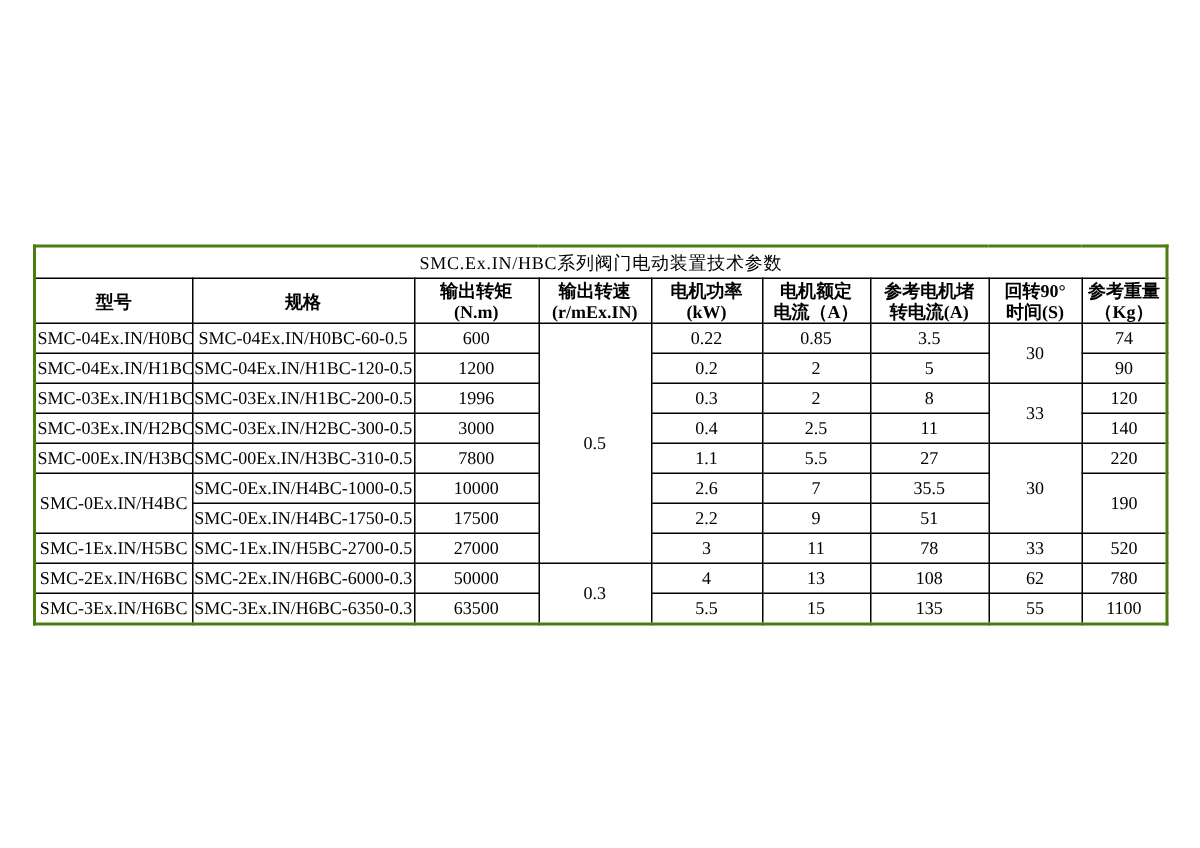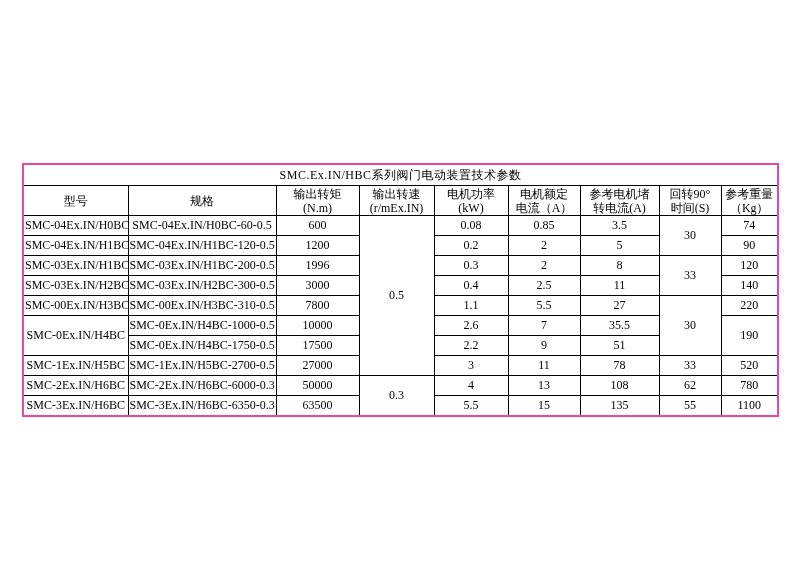--- a/index.html
+++ b/index.html
@@ -17,40 +17,41 @@
   }
   .table-wrap {
     position: absolute;
     left: 22px;
     top: 163px;
   }
   table.params {
     border-collapse: collapse;
     table-layout: fixed;
     width: 755px;
-    border: 2px solid #ec4899;
+    border: 2px solid #4d7c0f;
   }
   table.params td {
     border: 1px solid #000000;
     text-align: center;
     vertical-align: middle;
     padding: 0 1px;
     overflow: hidden;
     white-space: nowrap;
     font-size: 12px;
     line-height: 1.2;
   }
   td.title-cell {
     height: 20px;
     font-size: 14px;
     letter-spacing: 0.5px;
   }
   tr.hdr-row td {
     height: 29px;
     font-size: 12px;
+    font-weight: bold;
   }
   tr.hdr-row .hl {
     display: block;
     line-height: 14px;
   }
   tr.data-row td {
     height: 19px;
   }
 </style>
 </head>
@@ -108,21 +109,21 @@
             <span class="hl">参考重量</span>
             <span class="hl">（Kg）</span>
           </td>
       </tr>
 
       <tr class="data-row">
         <td>SMC-04Ex.IN/H0BC</td>
         <td>SMC-04Ex.IN/H0BC-60-0.5</td>
         <td>600</td>
         <td rowspan="8">0.5</td>
-        <td>0.08</td>
+        <td>0.22</td>
         <td>0.85</td>
         <td>3.5</td>
         <td rowspan="2">30</td>
         <td>74</td>
       </tr>
 
       <tr class="data-row">
         <td>SMC-04Ex.IN/H1BC</td>
         <td>SMC-04Ex.IN/H1BC-120-0.5</td>
         <td>1200</td>

